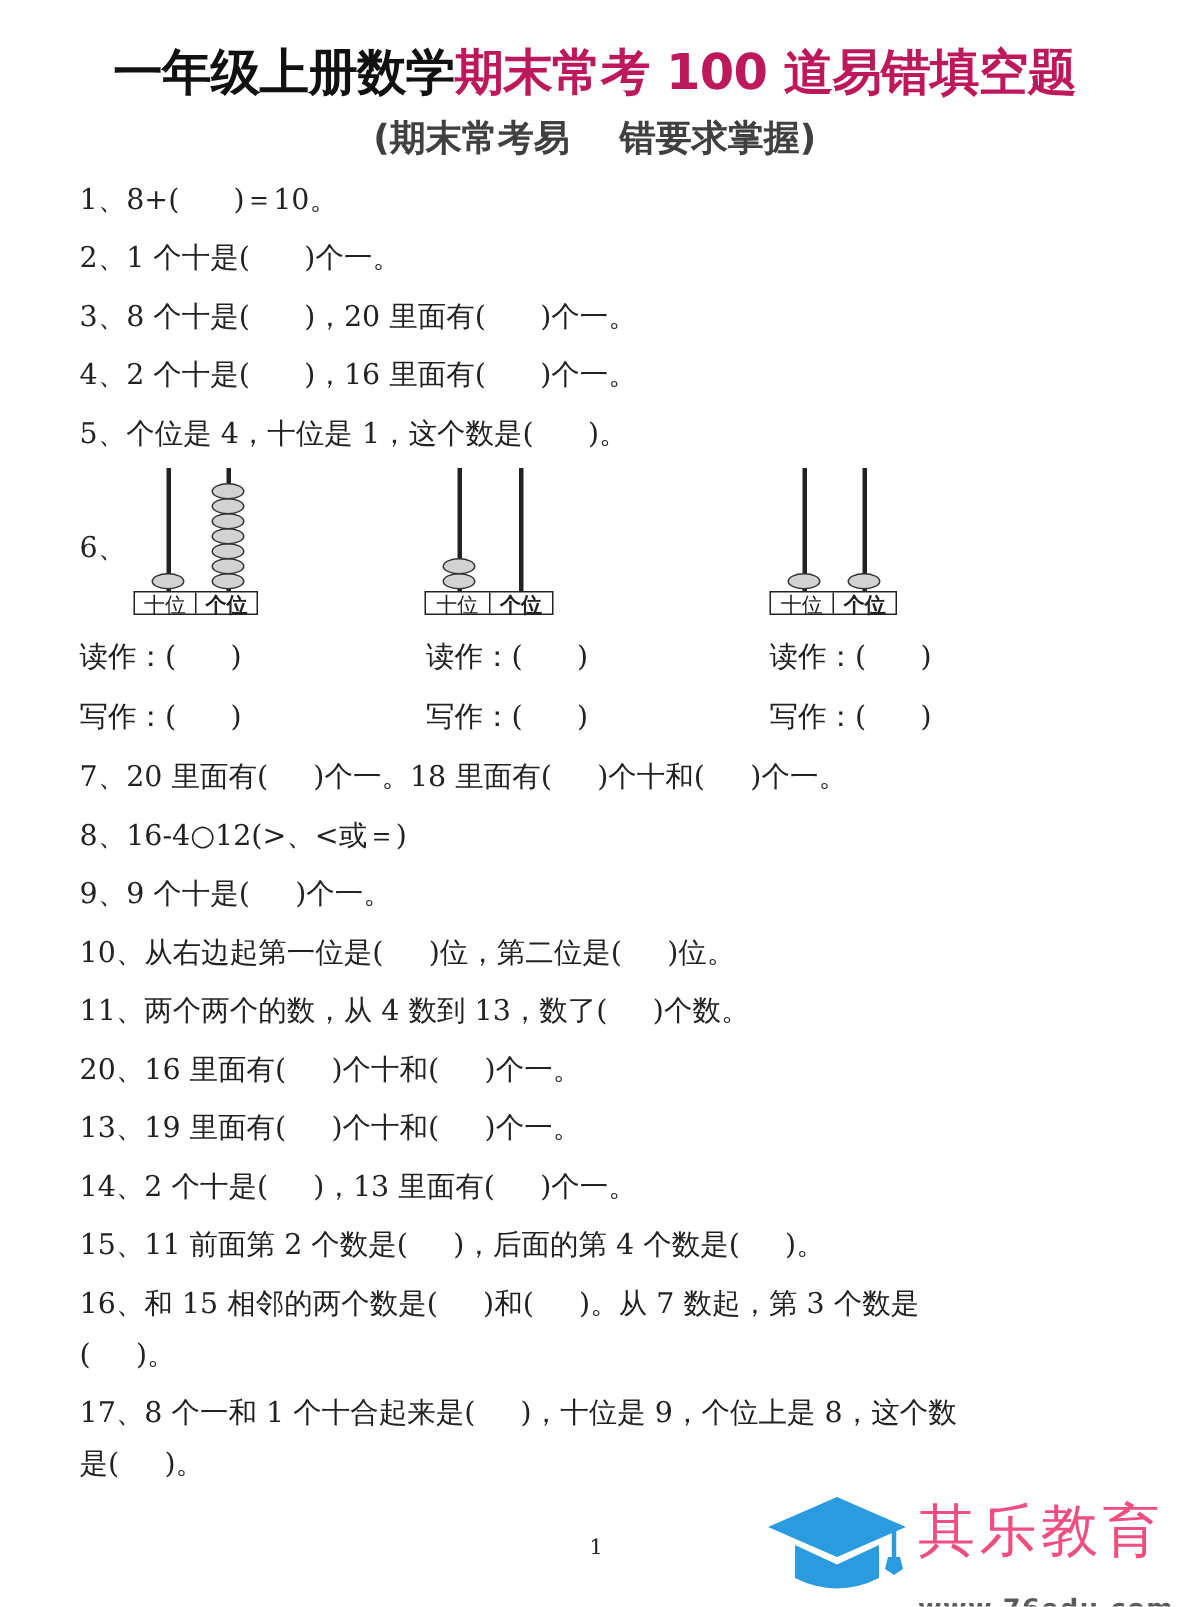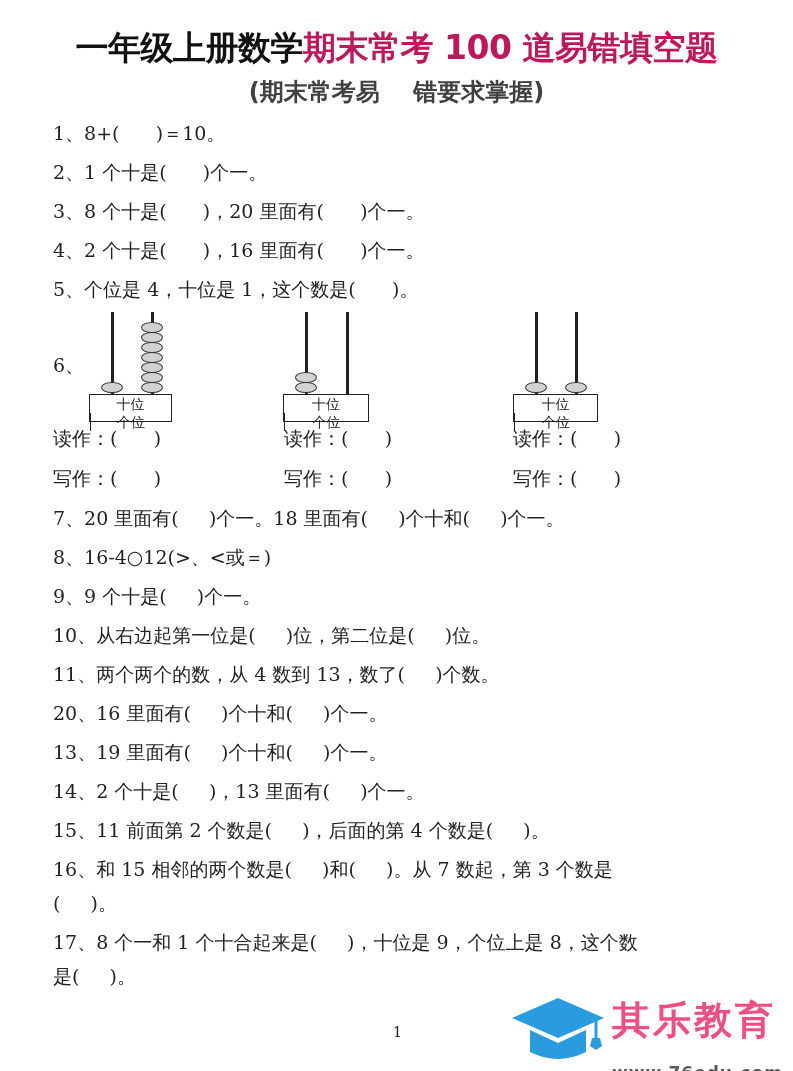--- a/index.html
+++ b/index.html
@@ -17,38 +17,37 @@
     .subtitle {
       position: absolute; left: 0; top: 76px; width: 793px; text-align: center;
       font-family: "DejaVu Sans", "Liberation Sans", sans-serif; font-weight: bold;
       font-size: 24px; line-height: 32px; color: #404040; white-space: pre;
     }
     .q {
       position: absolute; left: 53px; font-size: 19px; line-height: 24px; white-space: pre; color: #222;
     }
     .abacus { position: absolute; }
     .abacus .box {
-      position: absolute; height: 28px; border: 1.5px solid #222; background: #fff; display: flex;
+      position: absolute; height: 16px; border: 1.5px solid #222; background: #fff; display: flex;
       box-sizing: border-box;
-      flex-direction: column;
     }
     .abacus .box span {
       flex: 1; text-align: center; font-size: 14px; line-height: 18px;
       font-family: "DejaVu Sans", "Liberation Sans", sans-serif;
     }
-    .abacus .box span + span { border-left: 1.5px solid #222; }
+    .abacus .box span + span { border-left: 1.5px solid #222; font-weight: bold; }
     .rod { position: absolute; width: 2.5px; background: #222; }
     .bead {
       position: absolute; width: 22px; height: 11px; border-radius: 50%;
       background: #d2d2d2; border: 1.3px solid #333; box-sizing: border-box;
     }
     .footer-page { position: absolute; left: 393px; top: 1024px; font-size: 14px; }
     .logo-text {
       position: absolute; left: 612px; top: 998px; font-family: "DejaVu Sans", "Liberation Sans", sans-serif;
-      font-weight: bold; font-size: 38px; color: #ef4e80; letter-spacing: 3px; line-height: 44px;
+      font-weight: normal; font-size: 38px; color: #ef4e80; letter-spacing: 3px; line-height: 44px;
     }
     .logo-url {
       position: absolute; left: 612px; top: 1042px; font-family: "DejaVu Sans", "Liberation Sans", sans-serif;
       font-weight: bold; font-size: 17px; color: #5a5a5a; letter-spacing: 1px; line-height: 20px; margin-top: 21px;
     }
     .logo-cap { position: absolute; left: 508px; top: 994px; }
   </style>
 </head>
 <body>
 

